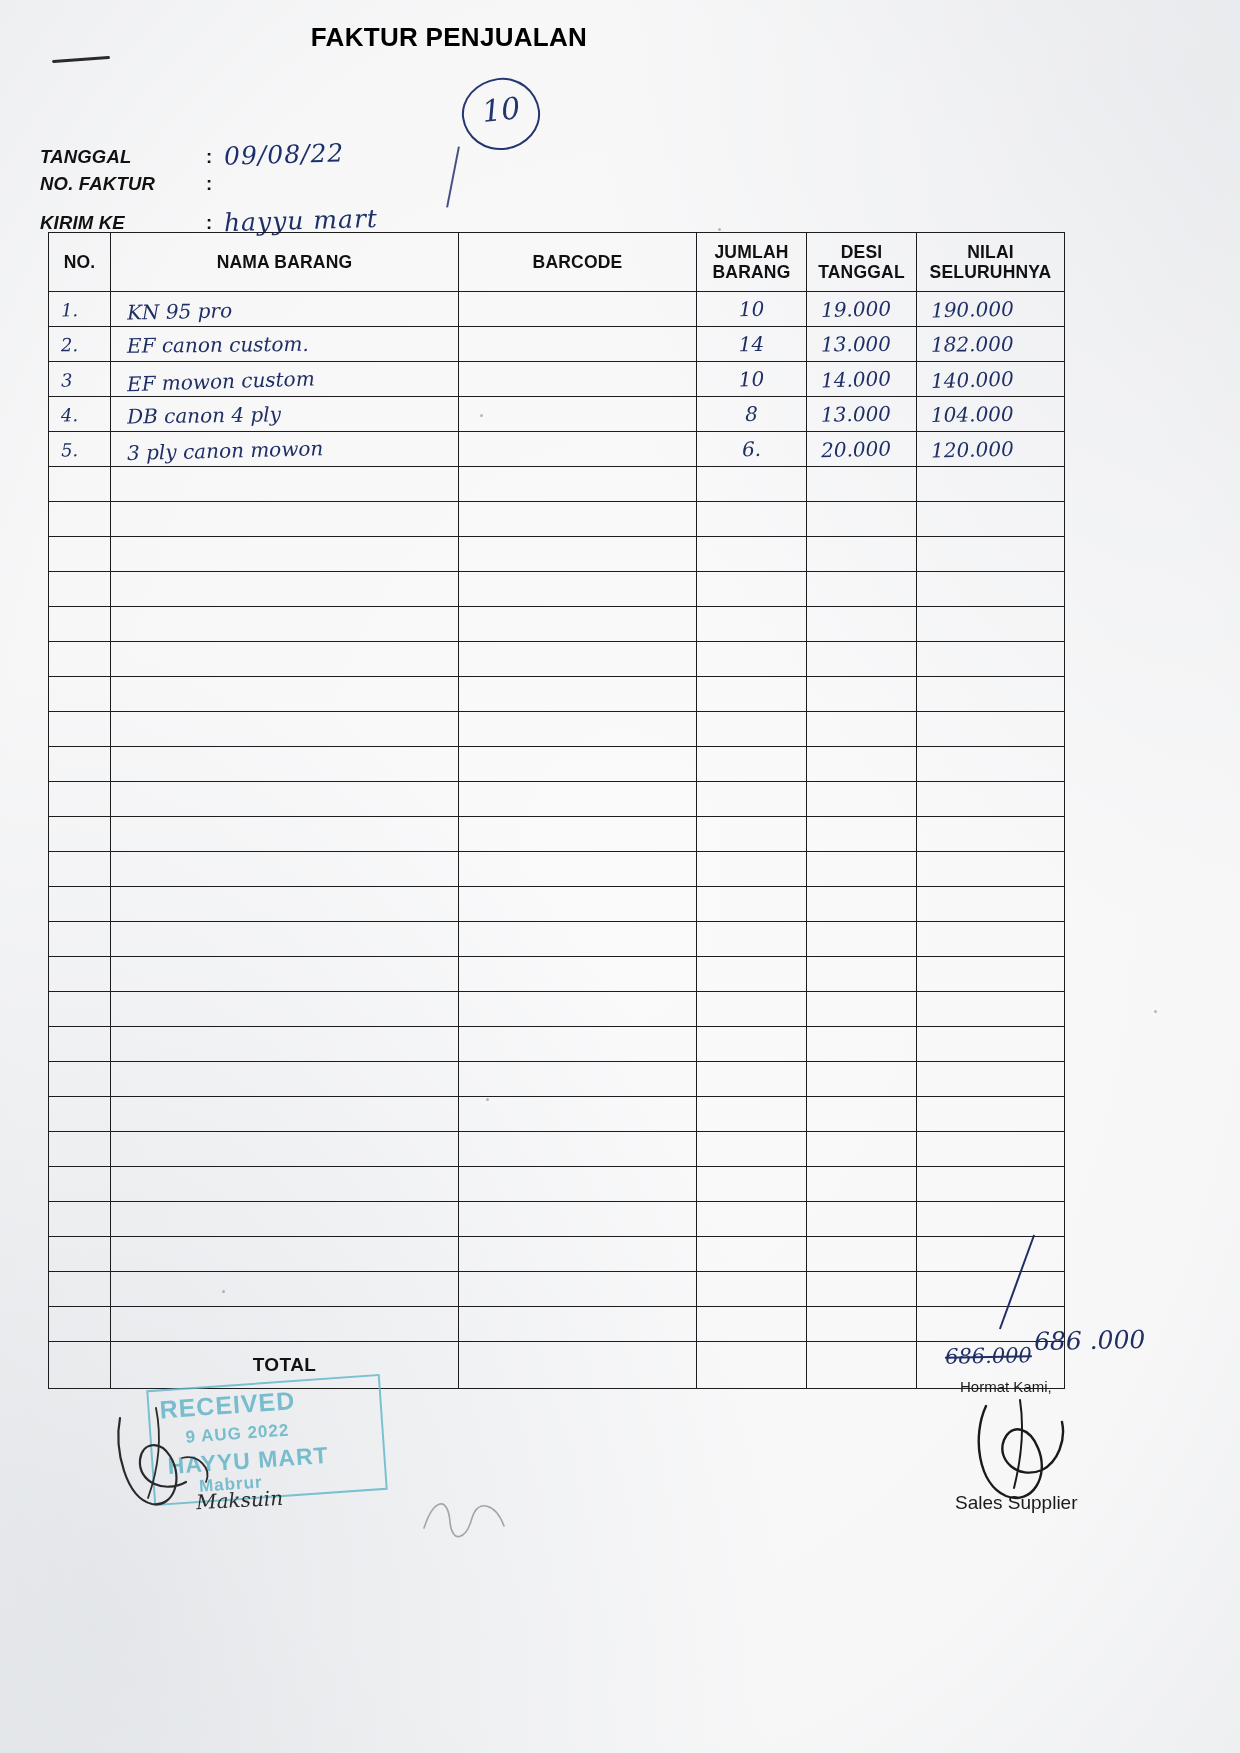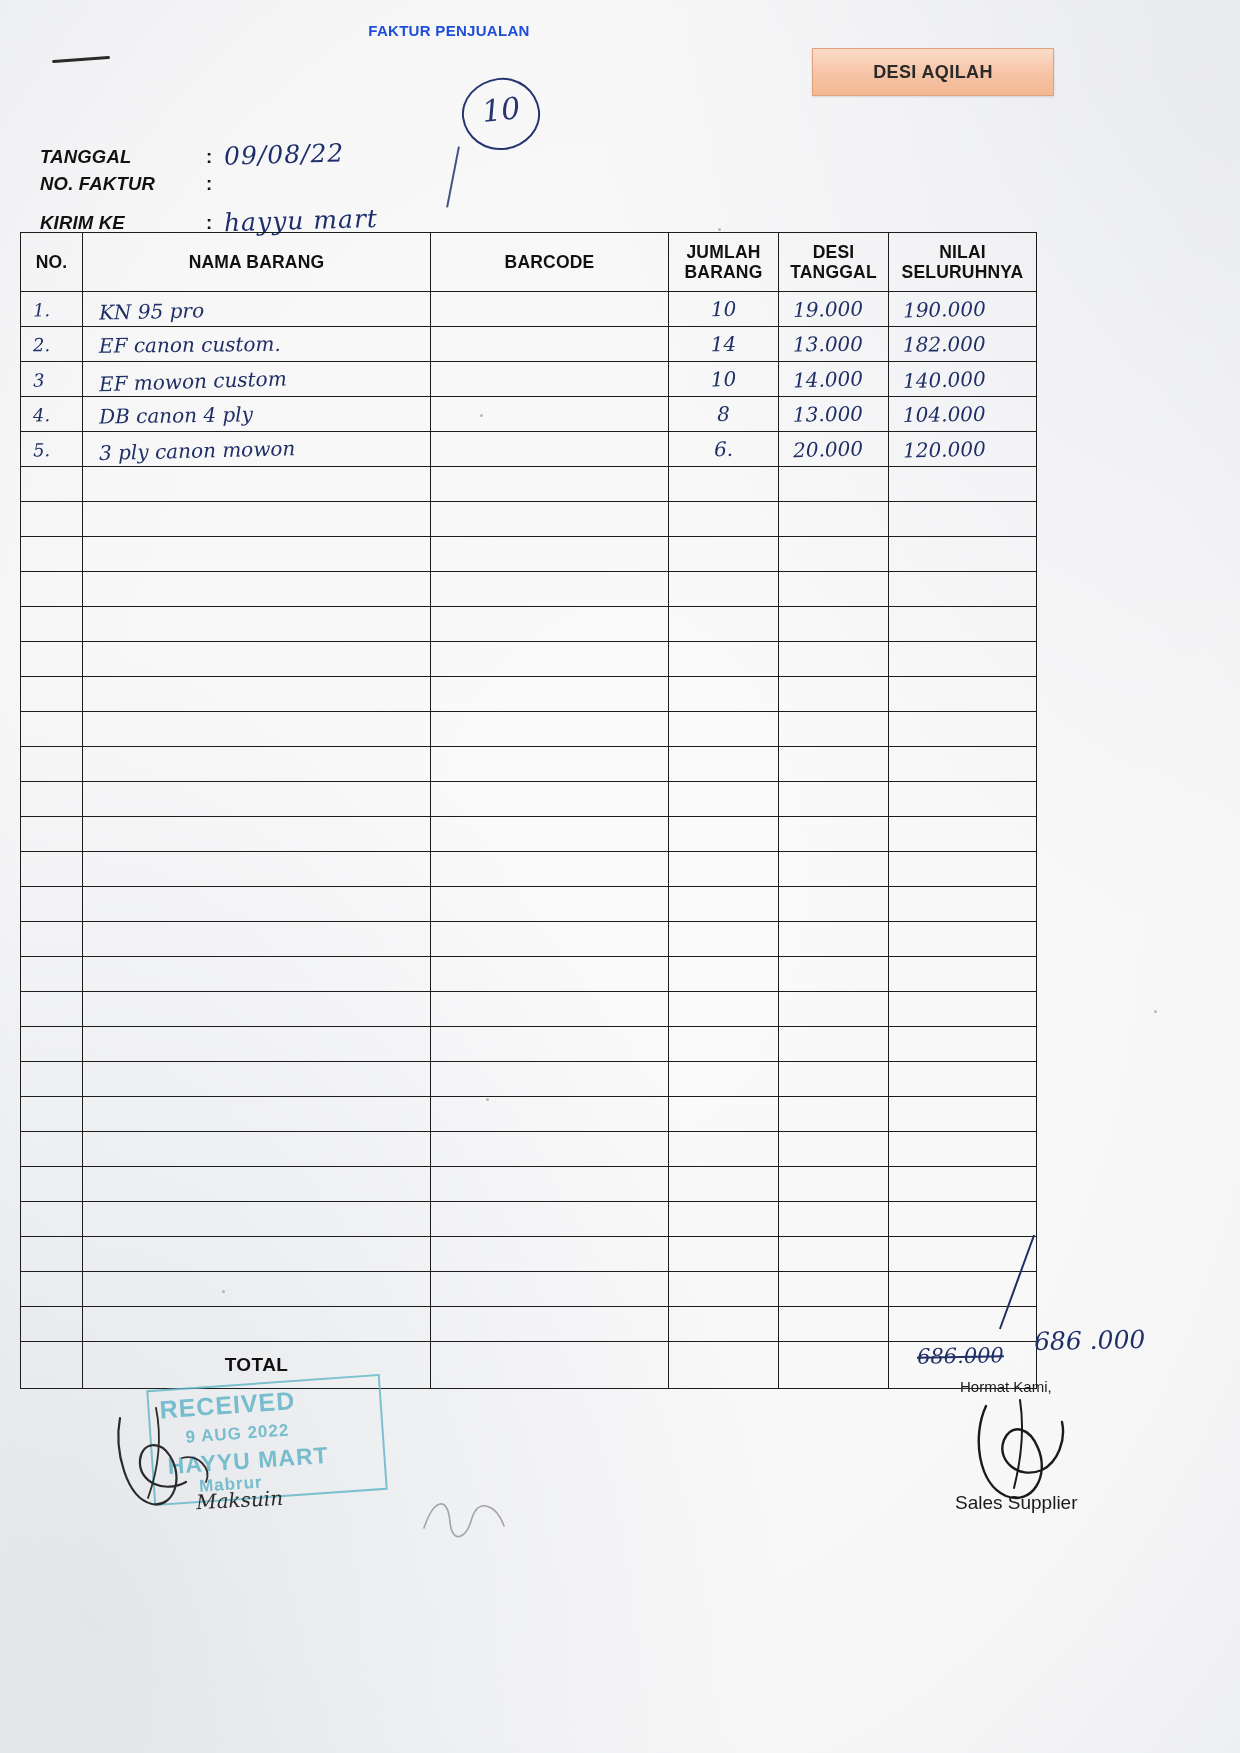--- a/index.html
+++ b/index.html
@@ -30,24 +30,24 @@
     inset: 0;
   }
 
   
   .doc-title {
     position: absolute;
     top: 22px;
     left: 0;
     width: 988px;
     text-align: center;
-    font-size: 15px;
+    font-size: 26px;
     font-weight: bold;
     letter-spacing: 0.3px;
-    color: #1d4ed8;
+    color: #000000;
   }
   .title-offset { padding-right: 90px; }
 
   .vendor-badge {
     position: absolute;
     top: 48px;
     left: 812px;
     width: 240px;
     height: 46px;
     background: linear-gradient(180deg, #fbdcc8 0%, #f6c3a5 55%, #f2b894 100%);
@@ -140,21 +140,21 @@
     height: 3px;
     background: #2a2a2a;
     transform: rotate(-4deg);
     border-radius: 2px;
   }
 
   
   .table-wrap {
     position: absolute;
     top: 232px;
-    left: 20px;
+    left: 48px;
     width: 1016px;
   }
   table.invoice {
     width: 1016px;
     border-collapse: collapse;
     table-layout: fixed;
   }
   table.invoice th,
   table.invoice td {
     border: 1px solid #1d1d1d;
@@ -351,23 +351,20 @@
 <div class="paper"></div>
 
 <div class="sheet">
 
   <div class="stroke-mark"></div>
 
   <div class="doc-title">
     <span class="title-offset">FAKTUR PENJUALAN</span>
   </div>
 
-  <div class="vendor-badge">
-    <span>DESI AQILAH</span>
-  </div>
 
   <div class="circle-note">
     <div class="ring"></div>
     <div class="num">10</div>
   </div>
   <div class="tail"></div>
 
   <div class="meta">
     <div class="meta-row">
       <span class="meta-label">TANGGAL</span>

